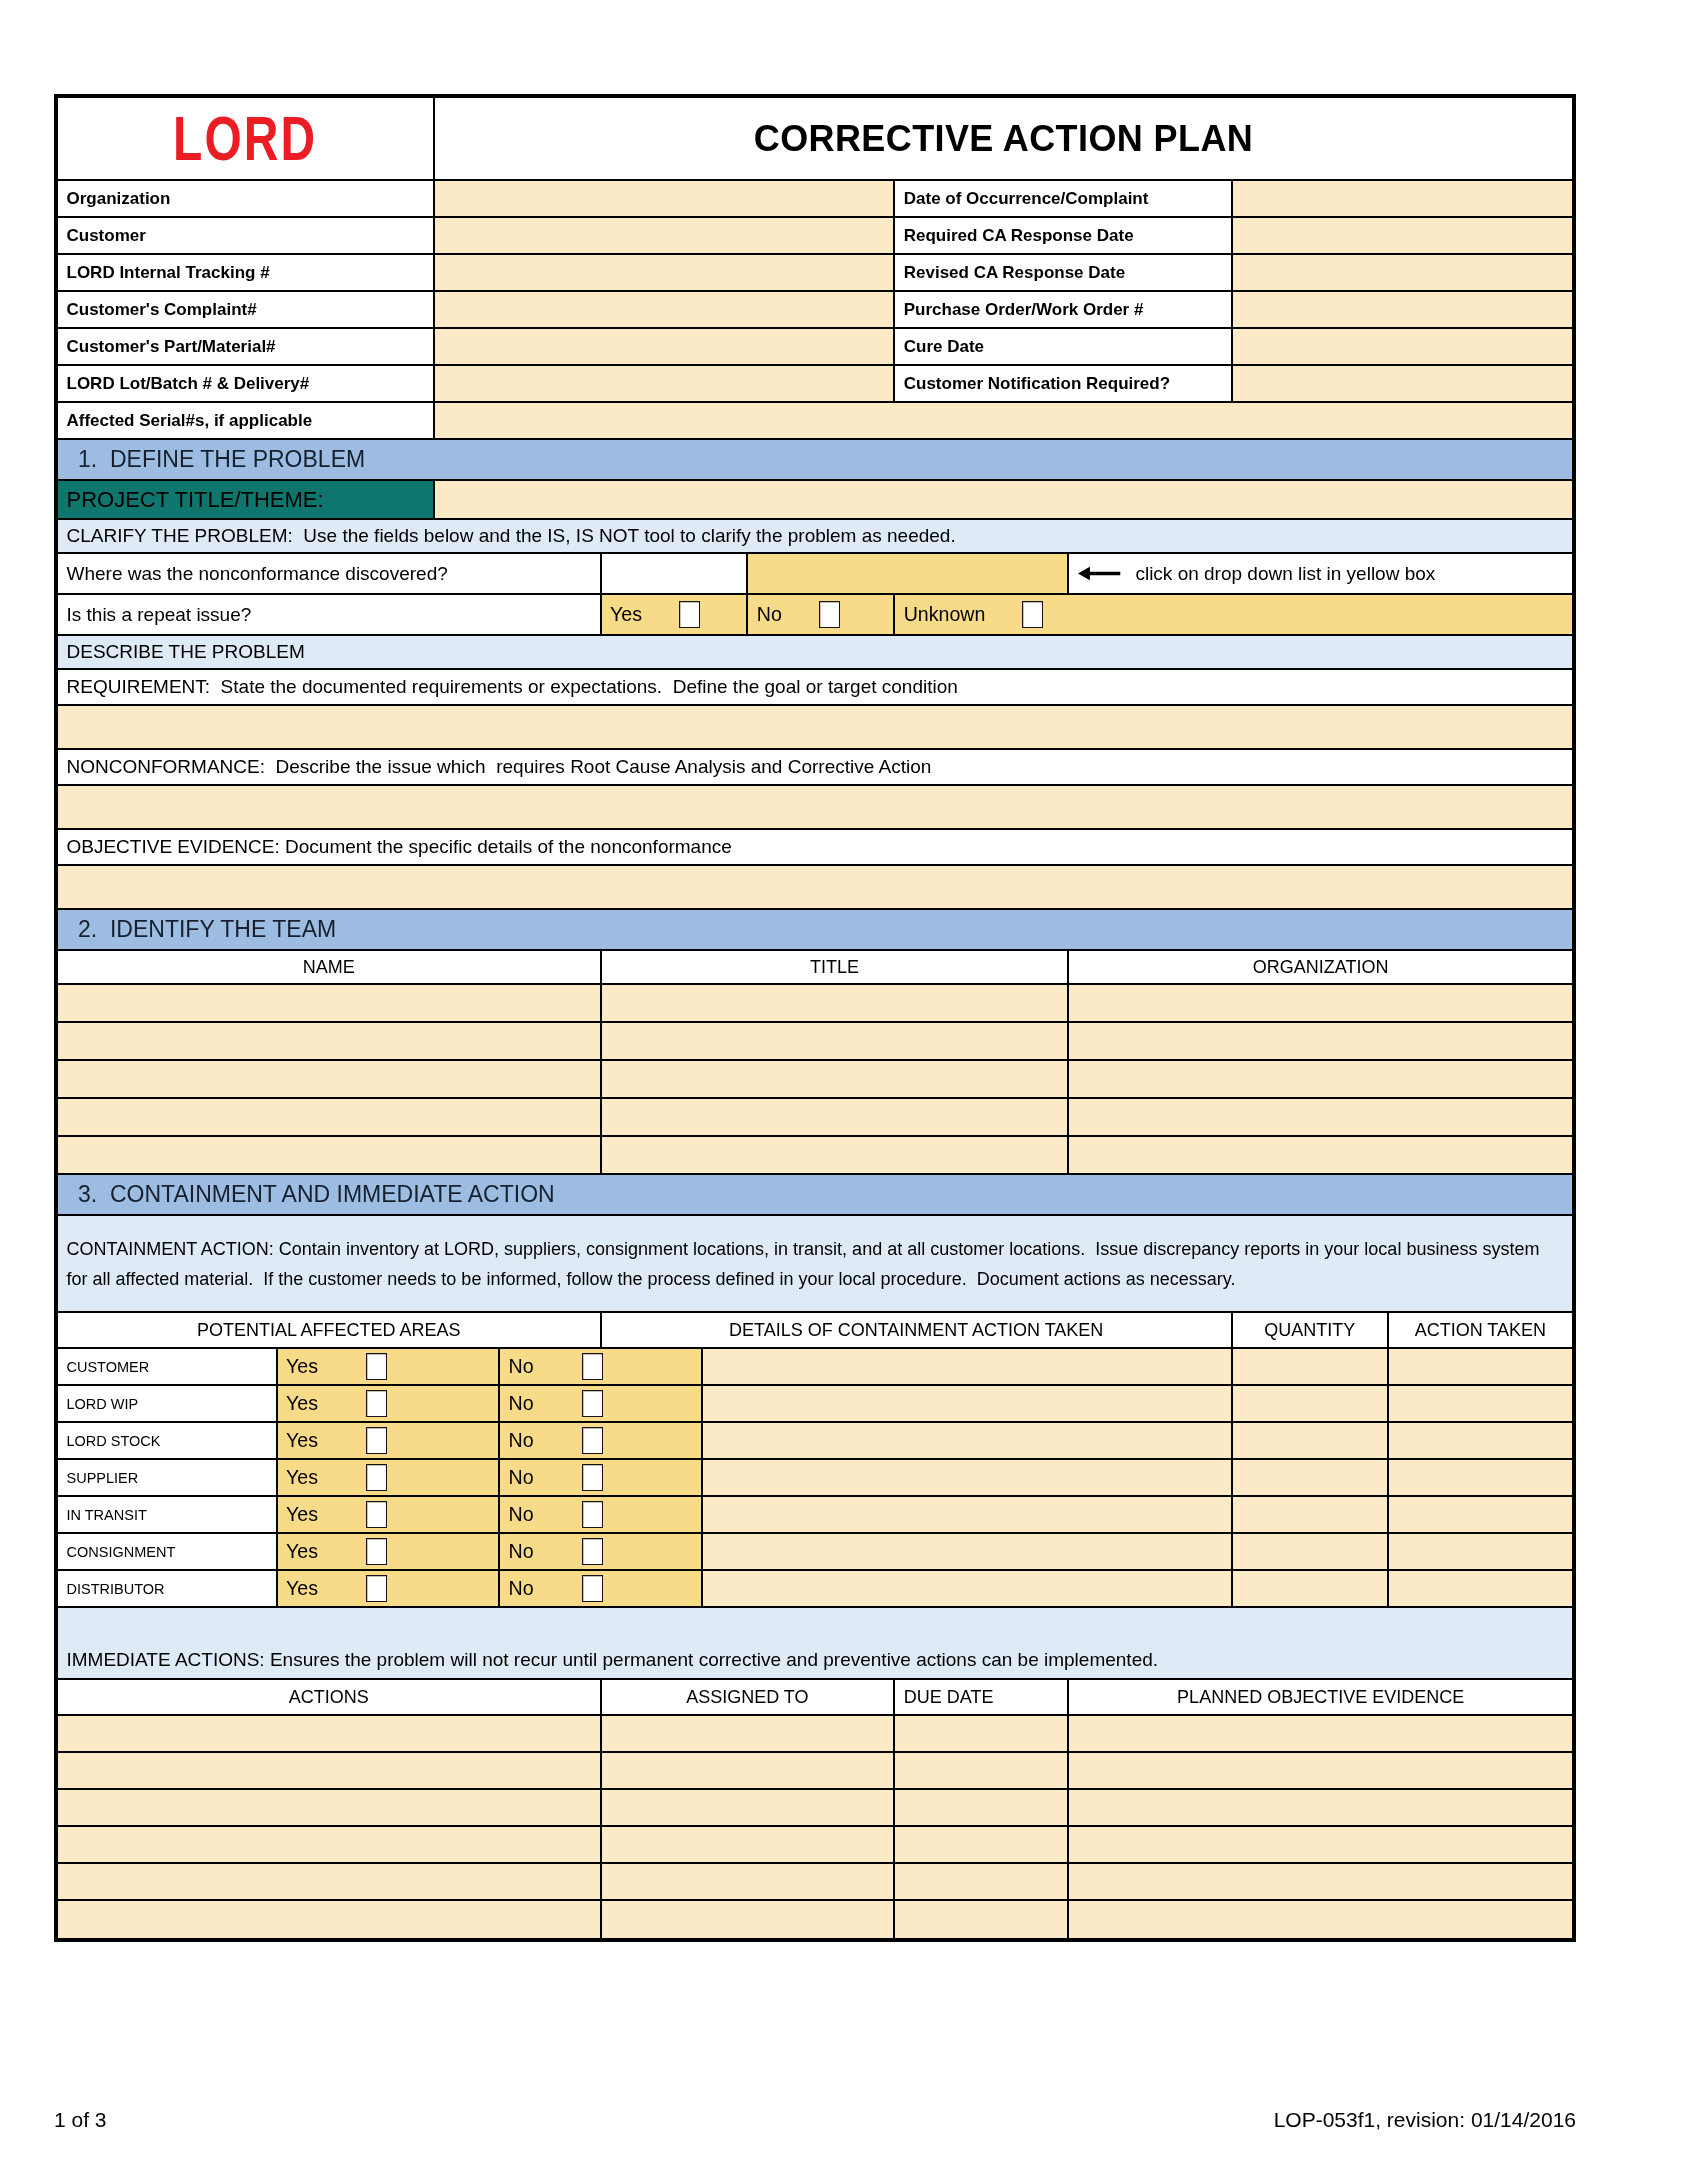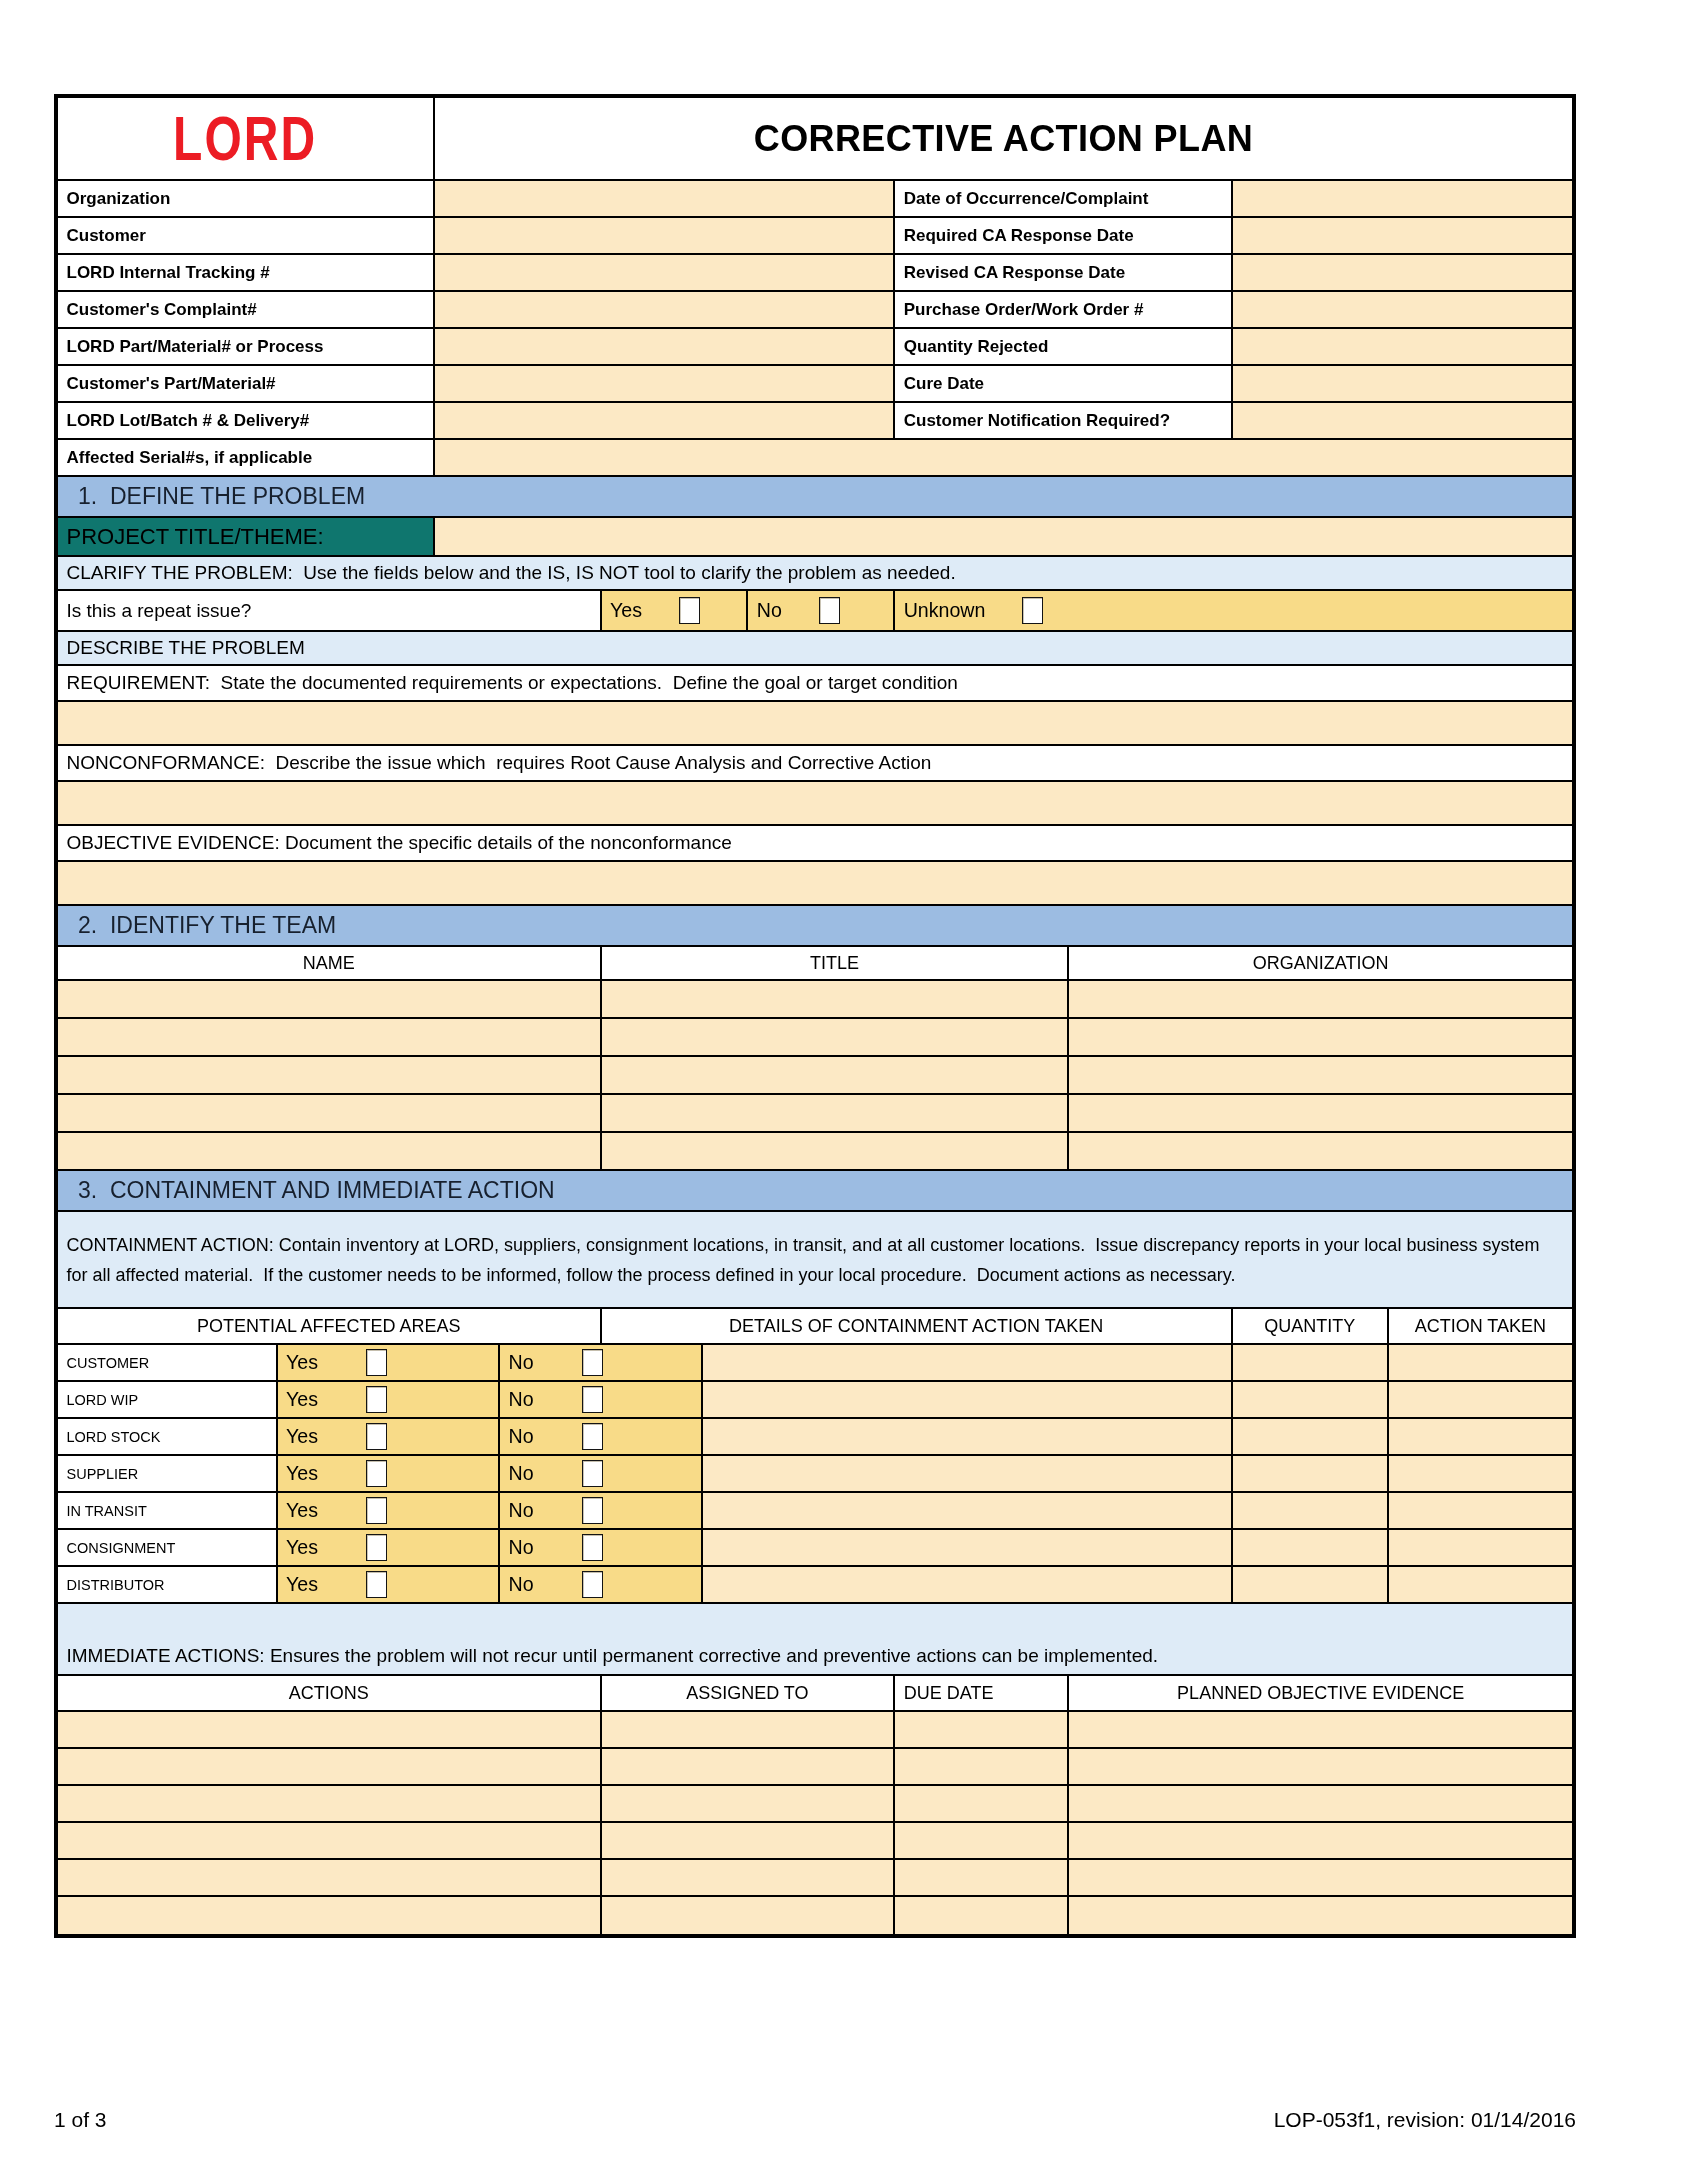--- a/index.html
+++ b/index.html
@@ -135,30 +135,20 @@
           <span class="lbl">Customer's Complaint#</span>
         </div>
       <div class="cell w-in bg-cream"></div>
       <div class="cell w-rl bg-white">
           <span class="lbl">Purchase Order/Work Order #</span>
         </div>
       <div class="cell w-ri bg-cream"></div>
     </div>
     <div class="row h-info">
       <div class="cell w-A bg-white">
-          <span class="lbl">LORD Part/Material# or Process</span>
-        </div>
-      <div class="cell w-in bg-cream"></div>
-      <div class="cell w-rl bg-white">
-          <span class="lbl">Quantity Rejected</span>
-        </div>
-      <div class="cell w-ri bg-cream"></div>
-    </div>
-    <div class="row h-info">
-      <div class="cell w-A bg-white">
           <span class="lbl">Customer's Part/Material#</span>
         </div>
       <div class="cell w-in bg-cream"></div>
       <div class="cell w-rl bg-white">
           <span class="lbl">Cure Date</span>
         </div>
       <div class="cell w-ri bg-cream"></div>
     </div>
     <div class="row h-info">
       <div class="cell w-A bg-white">
@@ -186,20 +176,34 @@
       <div class="cell w-A bg-blue2">
           <span class="project-lbl">PROJECT TITLE/THEME:</span>
         </div>
       <div class="cell bg-cream" style="width:75.1%;"></div>
     </div>
 
     <div class="row h-textband">
       <div class="cell bg-blue pre" style="width:100%;"><span class="txt22 pre">CLARIFY THE PROBLEM:  Use the fields below and the IS, IS NOT tool to clarify the problem as needed.</span></div>
     </div>
 
+    <div class="row h-where">
+      <div class="cell w-B bg-white">
+          <span class="txt22">Where was the nonconformance discovered?</span>
+        </div>
+      <div class="cell w-wc bg-white"></div>
+      <div class="cell w-dd bg-yellow"></div>
+      <div class="cell w-hint bg-white">
+        <svg class="arrow-svg" width="44" height="17" viewBox="0 0 52 20">
+          <line x1="50" y1="10" x2="10" y2="10" stroke="#000" stroke-width="4"></line>
+          <polygon points="0,10 14,2 14,18" fill="#000"></polygon>
+        </svg>
+        <span class="txt22">click on drop down list in yellow box</span>
+      </div>
+    </div>
 
 
     <div class="row h-repeat">
       <div class="cell w-B bg-white">
           <span class="txt22">Is this a repeat issue?</span>
         </div>
       <div class="cell w-yn bg-yellow">
         <span class="yn-lbl">Yes</span>
           <span class="gap"></span>
         <span class="cb"></span>

